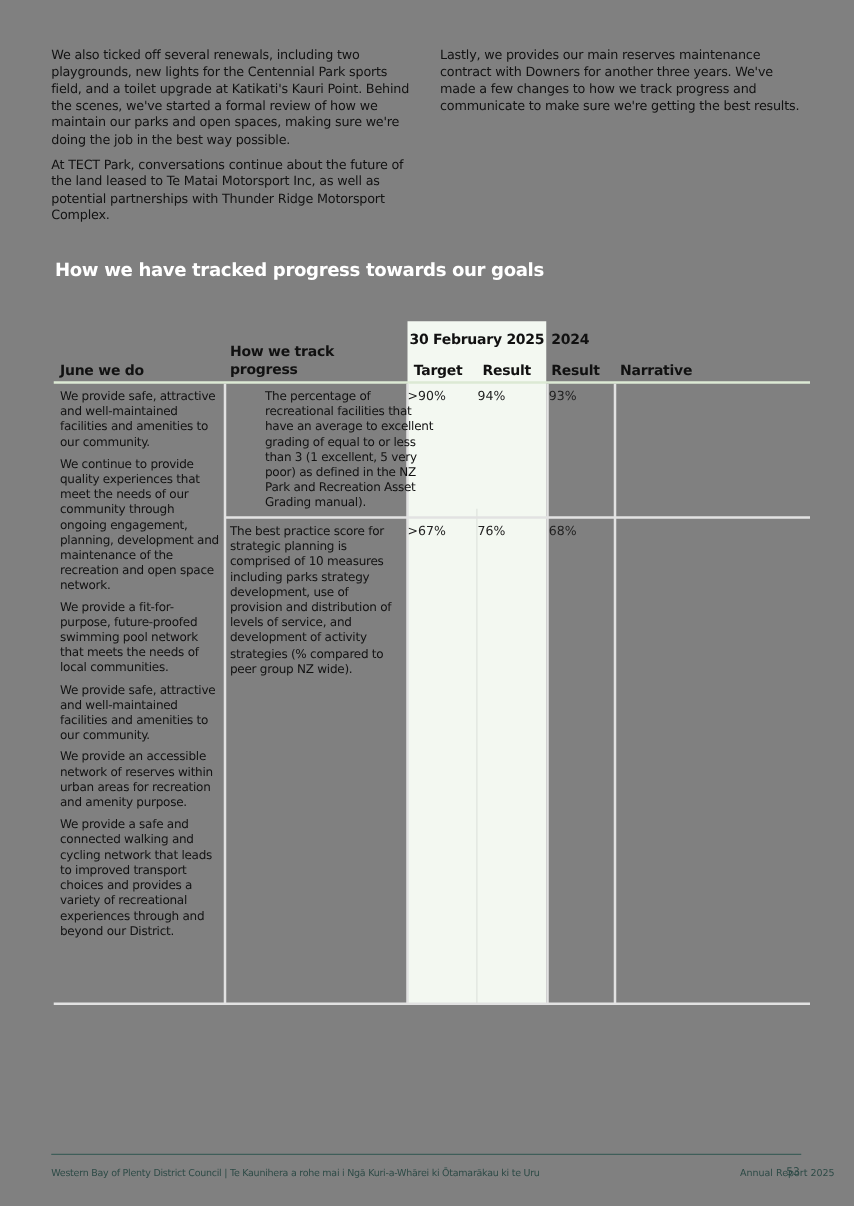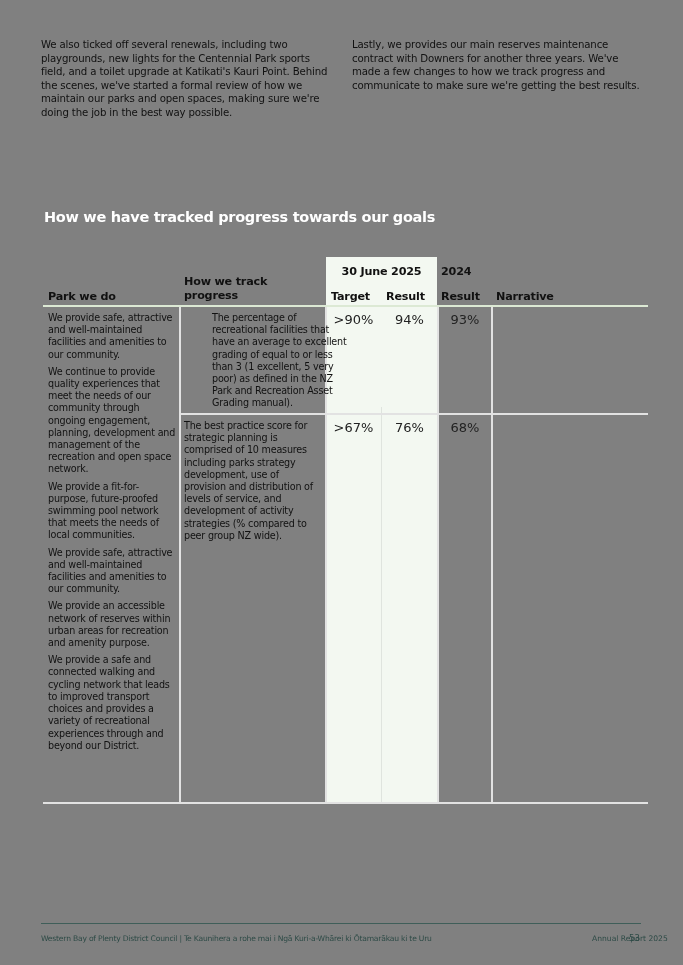--- a/index.html
+++ b/index.html
@@ -34,72 +34,73 @@
     background: #dfe4de;
   }
   .hdr { position: absolute; font-size: 11.2px; font-weight: bold; color: #111; letter-spacing: -0.2px; }
   .hdr-line {
     position: absolute; left: 0; top: 48px; width: 605px; height: 2px; background: #dce9d4;
   }
   .vline { position: absolute; width: 2px; background: #e2e2e2; }
   .hline { position: absolute; height: 2px; background: #e2e2e2; }
   .cell-text { position: absolute; font-size: 9.6px; line-height: 12.2px; letter-spacing: -0.2px; color: #111; }
   .cell-text p { margin: 0 0 5px 0; }
-  .val { position: absolute; font-size: 13px; color: #222; text-align: center; }
+  .val { position: absolute; font-size: 10px; color: #222; }
   .footer-line {
     position: absolute; top: 923px; left: 41px; width: 600px; height: 1px; background: #3f5e59;
   }
   .footer-left {
     position: absolute; top: 934px; left: 41px; font-size: 7.6px; color: #2d4a46; letter-spacing: -0.2px;
   }
   .footer-right {
     position: absolute; top: 934px; left: 544px; font-size: 7.6px; color: #2d4a46; margin-left: 48px;
   }
   .footer-page { position: absolute; top: 933px; left: 629px; font-size: 8.5px; color: #2d4a46; text-align: right; }
 </style>
 </head>
 <body>
 
 <div class="intro">
   <div class="col">
     <p>We also ticked off several renewals, including two playgrounds, new lights for the Centennial Park sports field, and a toilet upgrade at Katikati's Kauri Point. Behind the scenes, we've started a formal review of how we maintain our parks and open spaces, making sure we're doing the job in the best way possible.</p>
+    <p>At TECT Park, conversations continue about the future of the land leased to Te Matai Motorsport Inc, as well as potential partnerships with Thunder Ridge Motorsport Complex.</p>
   </div>
   <div class="col">
     <p>Lastly, we provides our main reserves maintenance contract with Downers for another three years. We've made a few changes to how we track progress and communicate to make sure we're getting the best results.</p>
   </div>
 </div>
 
 <div class="section-title">How we have tracked progress towards our goals</div>
 
 <div class="table">
   <div class="hl-block"></div>
   <div class="hl-divider"></div>
 
-  <div class="hdr" style="left:5px; top:33px;">Park we do</div>
+  <div class="hdr" style="left:5px; top:33px;">June we do</div>
   <div class="hdr" style="left:141px; top:18px; width:120px; line-height:14px;">How we track progress</div>
-  <div class="hdr" style="left:283px; top:8px; width:111px; text-align:center;">30 June 2025</div>
+  <div class="hdr" style="left:283px; top:8px; width:111px; text-align:center;">30 February 2025</div>
   <div class="hdr" style="left:288px; top:33px;">Target</div>
   <div class="hdr" style="left:343px; top:33px;">Result</div>
   <div class="hdr" style="left:398px; top:8px;">2024</div>
   <div class="hdr" style="left:398px; top:33px;">Result</div>
   <div class="hdr" style="left:453px; top:33px;">Narrative</div>
 
   <div class="hdr-line"></div>
 
   <div class="vline" style="left:136px; top:50px; height:496px;"></div>
   <div class="vline" style="left:282px; top:50px; height:496px;"></div>
   <div class="vline" style="left:394px; top:50px; height:496px;"></div>
   <div class="vline" style="left:448px; top:50px; height:496px;"></div>
 
   <div class="hline" style="left:137px; top:156px; width:468px;"></div>
   <div class="hline" style="left:0; top:545px; width:605px;"></div>
 
   <div class="cell-text" style="left:5px; top:55px; width:128px;">
     <p>We provide safe, attractive and well-maintained facilities and amenities to our community.</p>
-    <p>We continue to provide quality experiences that meet the needs of our community through ongoing engagement, planning, development and management of the recreation and open space network.</p>
+    <p>We continue to provide quality experiences that meet the needs of our community through ongoing engagement, planning, development and maintenance of the recreation and open space network.</p>
     <p>We provide a fit-for-purpose, future-proofed swimming pool network that meets the needs of local communities.</p>
     <p>We provide safe, attractive and well-maintained facilities and amenities to our community.</p>
     <p>We provide an accessible network of reserves within urban areas for recreation and amenity purpose.</p>
     <p>We provide a safe and connected walking and cycling network that leads to improved transport choices and provides a variety of recreational experiences through and beyond our District.</p>
   </div>
 
   <div class="cell-text" style="left:141px; top:55px; width:138px;margin-left:28px;">The percentage of recreational facilities that have an average to excellent grading of equal to or less than 3 (1 excellent, 5 very poor) as defined in the NZ Park and Recreation Asset Grading manual).</div>
   <div class="val" style="left:283px; top:55px; width:55px;">&gt;90%</div>
   <div class="val" style="left:339px; top:55px; width:55px;">94%</div>
   <div class="val" style="left:396px; top:55px; width:52px;">93%</div>

